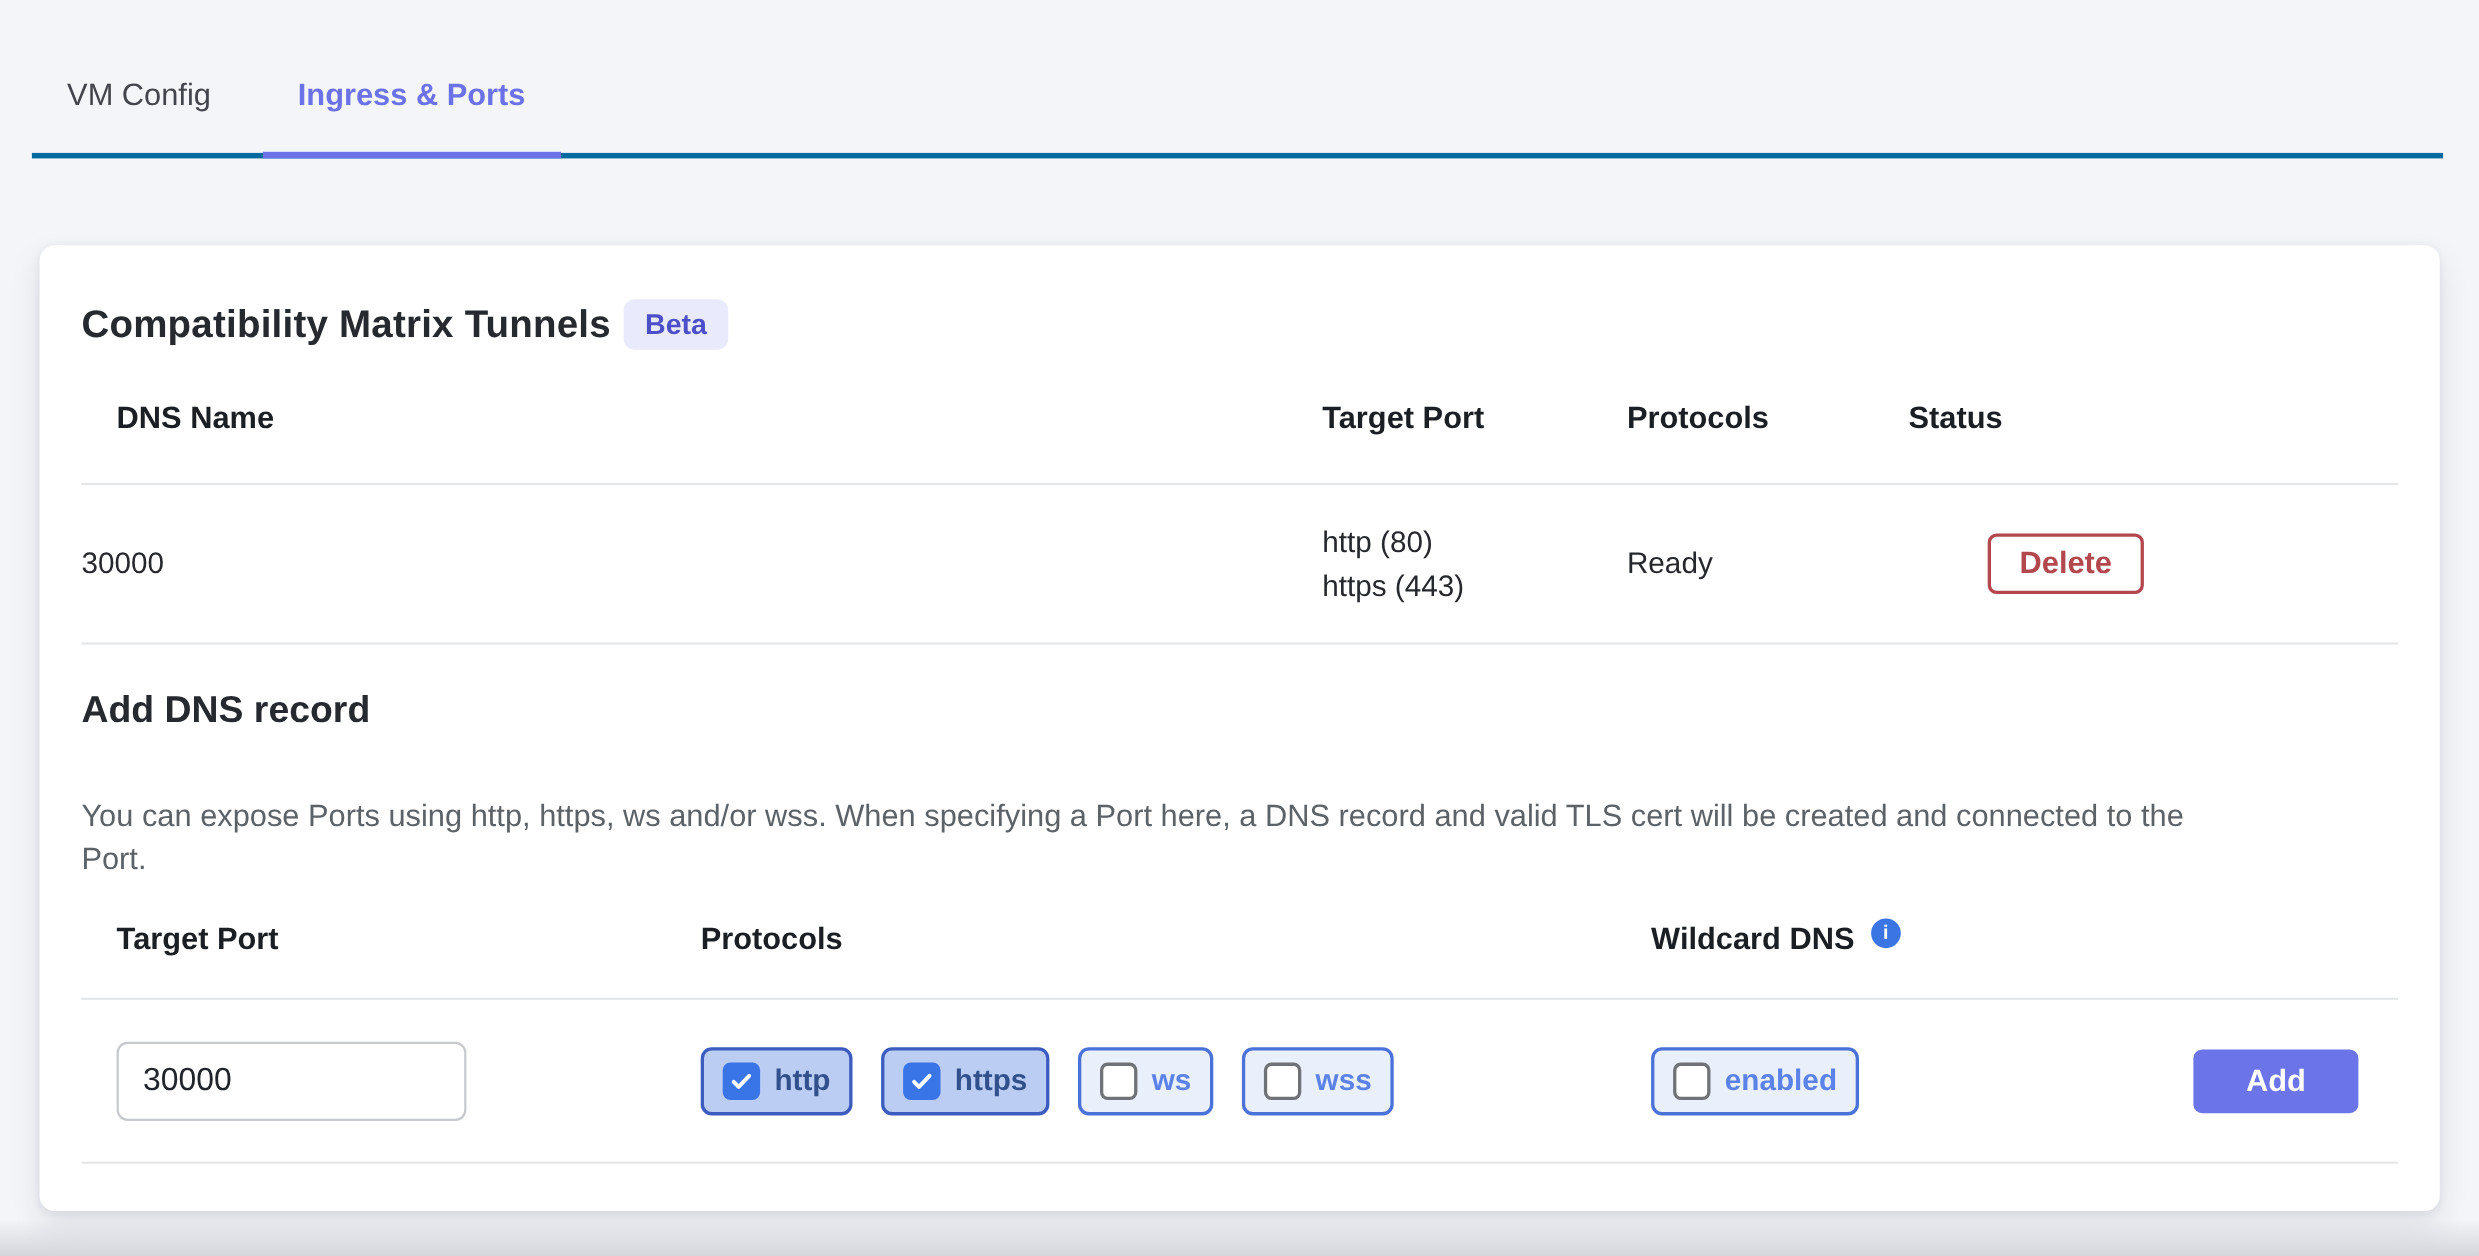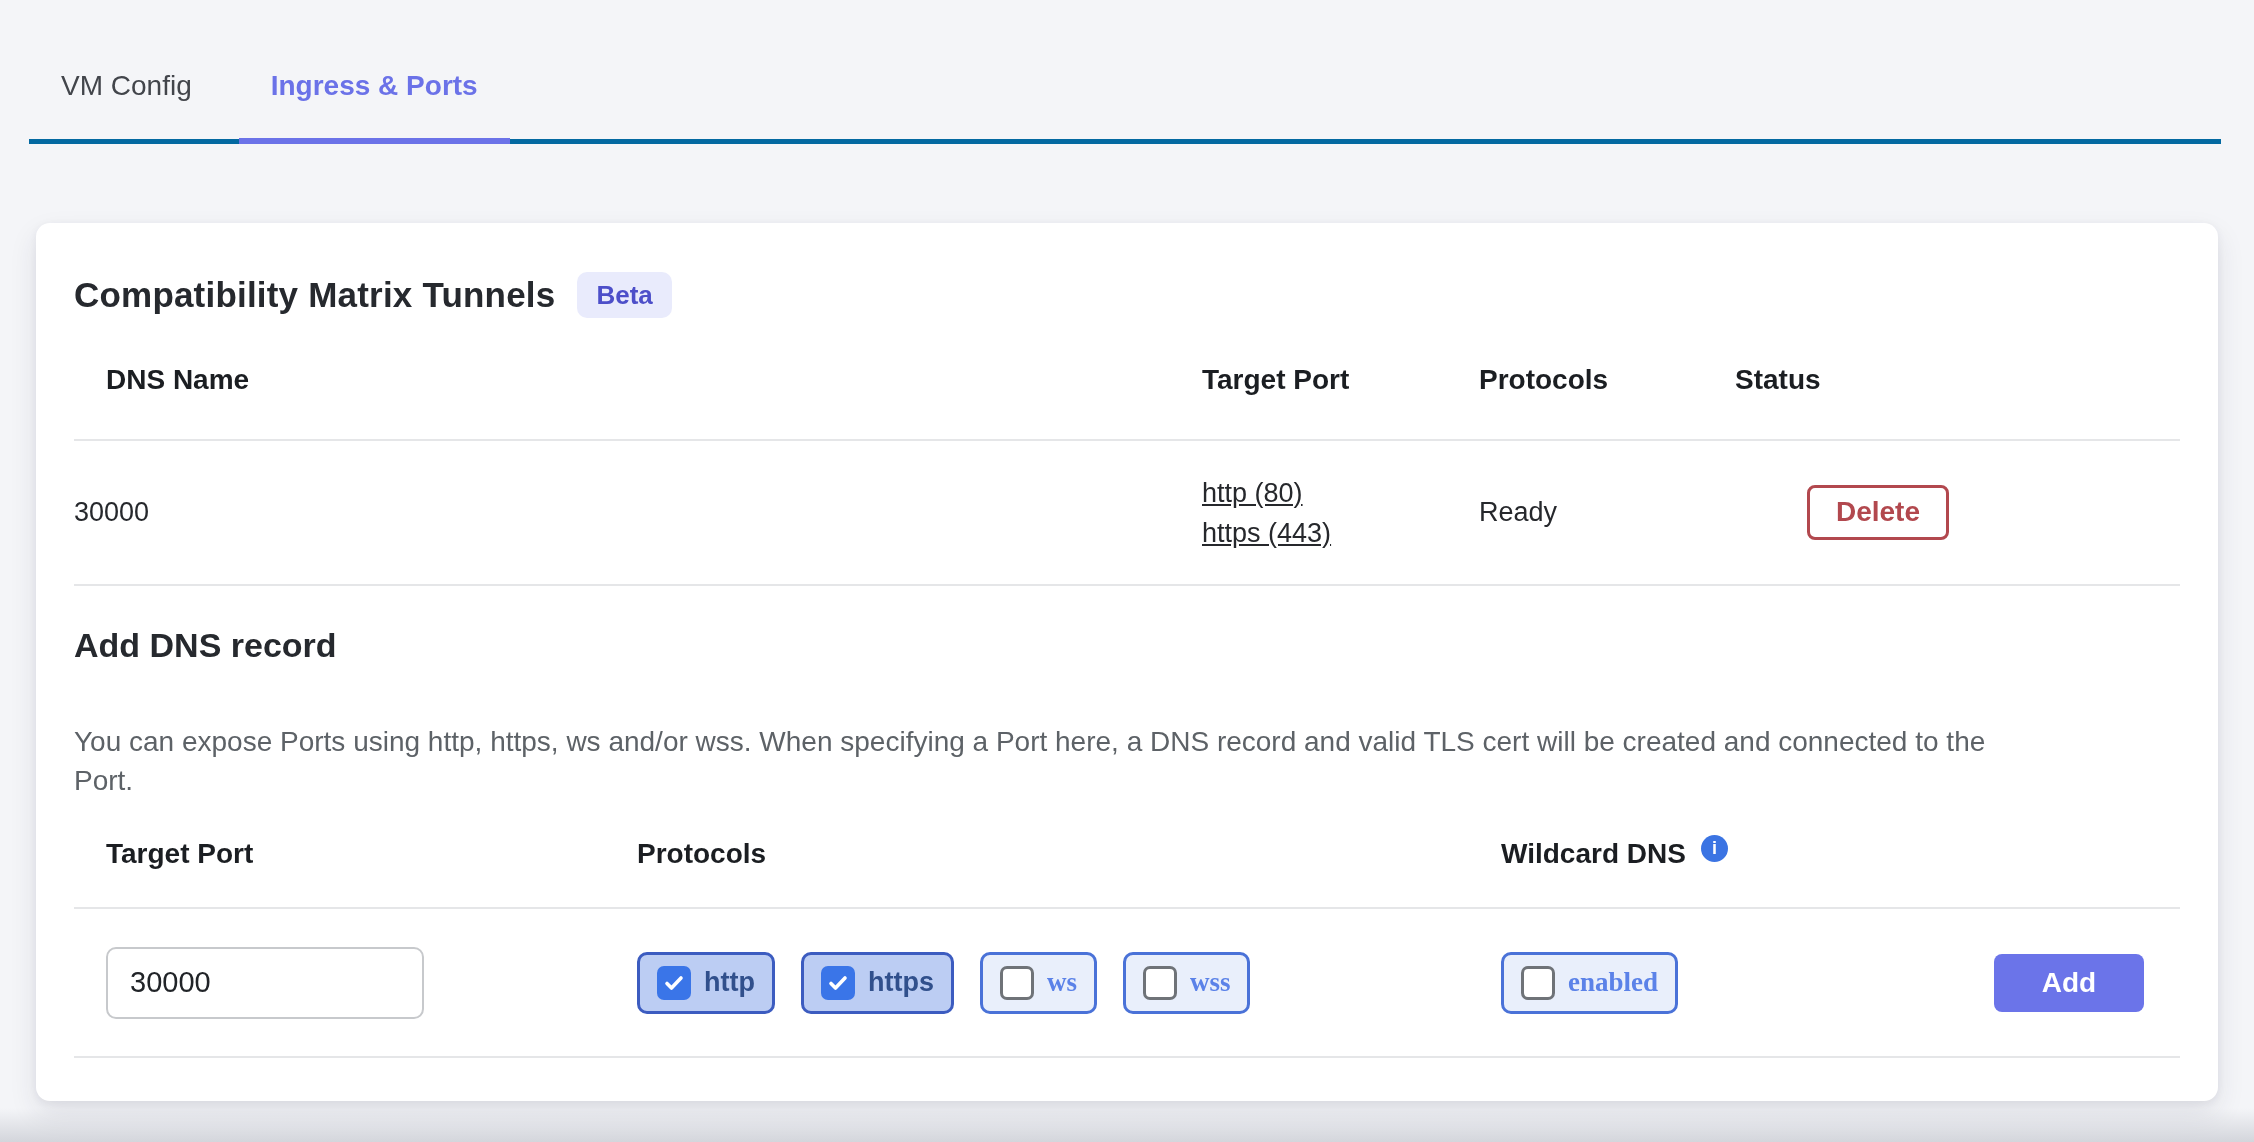--- a/index.html
+++ b/index.html
@@ -38,41 +38,41 @@
   .card {
     margin:79px 36px 0;
     width:2182px;
     height:878px;
     background:#ffffff;
     border-radius:14px;
     padding:46px 38px 0;
     box-shadow:0 12px 28px rgba(35,40,65,0.10), 0 2px 8px rgba(35,40,65,0.06);
   }
 
-  .title-row { display:flex; align-items:center; gap:22px; height:52px; }
+  .title-row { display:flex; align-items:center; gap:12px; height:52px; }
   .card-title { font-size:35px; font-weight:600; color:#26292e; letter-spacing:0.2px; }
   .beta-badge {
     background:#e9ebfc;
     color:#4d4fc9;
     font-size:26px;
     font-weight:600;
     padding:10px 19px;
     border-radius:10px;
     line-height:1;
     text-align:right;
   }
 
   
   .grid5 { display:grid; grid-template-columns:1128px 277px 256px 250px 1fr; }
   .thead { height:120px; align-items:center; border-bottom:2px solid #e5e6e8; }
   .th { font-size:28px; font-weight:700; color:#1b1e22; }
   .pad-l { padding-left:32px; }
   .trow { height:145px; align-items:center; border-bottom:2px solid #e5e6e8; }
   .td { font-size:27px; color:#26282c; }
-  .protocols-cell div { line-height:40px;text-decoration:underline; }
+  .protocols-cell div { line-height:40px; }
   .actions-cell { display:flex; justify-content:flex-end; padding-right:36px; }
 
   .dns-pill {
     display:inline-flex;
     align-items:center;
     gap:14px;
     background:#ededee;
     border-radius:8px;
     padding:9px 14px 9px 18px;
   }
@@ -146,21 +146,21 @@
     height:62px;
     padding:0 17px;
     border-radius:10px;
     border:3px solid;
     font-size:27px;
     font-weight:700;
     cursor:pointer;
     white-space:nowrap;
   }
   .chip--checked { background:#bccdf3; border-color:#3c5cc0; color:#31508c; }
-  .chip--unchecked { background:#e9effb; border-color:#4a72d8; color:#5b82e8;font-family:Liberation Serif, serif; }
+  .chip--unchecked { background:#e9effb; border-color:#4a72d8; color:#5b82e8; }
   .cb {
     width:34px; height:34px;
     border-radius:7px;
     display:inline-flex;
     align-items:center;
     justify-content:center;
     flex:none;
   }
   .cb--checked { background:#3a75e8; }
   .cb--unchecked { background:#ffffff; border:3px solid #6f7378; }

